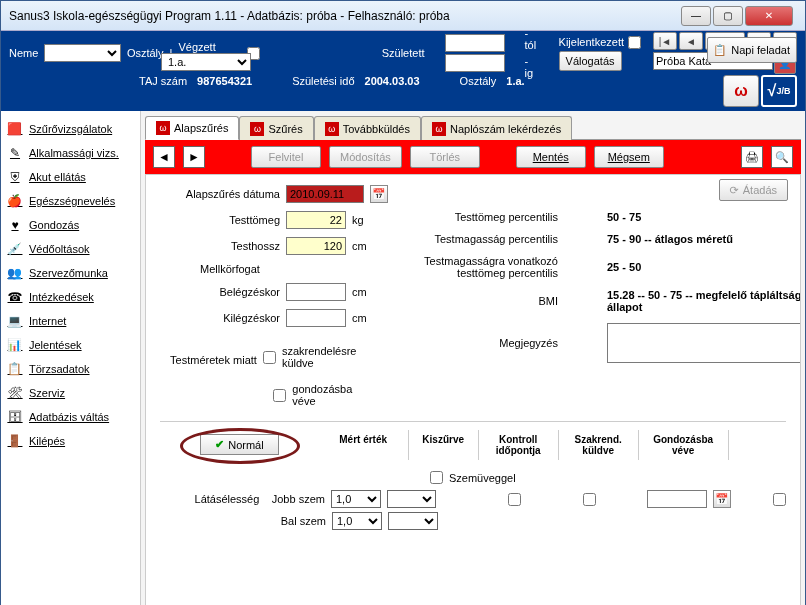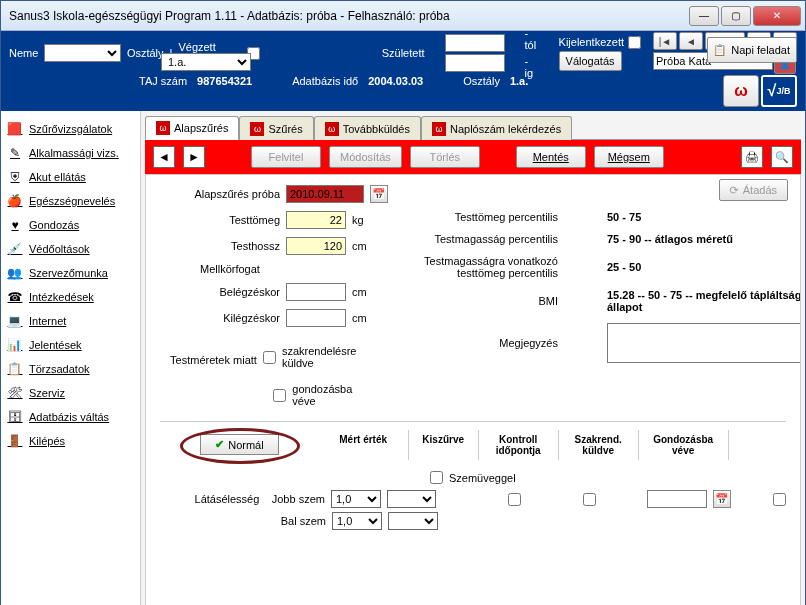--- a/index.html
+++ b/index.html
@@ -1,20 +1,20 @@
 <!DOCTYPE html>
 <html><head>
 <meta charset="utf-8">
 <style>
 * { box-sizing: border-box; margin: 0; padding: 0; font-family: Tahoma, sans-serif; font-size: 11px; }
 body { background: #d4d0c8; width: 806px; height: 605px; overflow: hidden; }
 
 
 .window { border: 1px solid #365a8c; background: #fff; width: 806px; height: 605px; position: relative; }
-.titlebar { height: 30px; background: linear-gradient(to bottom, #ebf3fb, #d5e5f7); display: flex; align-items: center; padding: 0 4px 0 8px; border-bottom: 1px solid #aac; }
+.titlebar { height: 30px; background: linear-gradient(to bottom, #ebf3fb, #d5e5f7); display: flex; align-items: center; padding: 0 12px 0 8px; border-bottom: 1px solid #aac; }
 .titlebar-text { flex: 1; color: #000; font-size: 12px; }
 .win-controls { display: flex; gap: 2px; }
 .win-btn { width: 30px; height: 20px; border: 1px solid #8a8a8a; background: linear-gradient(to bottom,#f5f5f5,#dcdcdc); border-radius: 3px; display:flex; align-items:center; justify-content:center; font-size:10px; cursor:pointer; }
 .win-btn.close { background: linear-gradient(to bottom,#e57373,#cc3333); color:#fff; width:48px; }
 
 
 .topnav { background: #003a8c; height: 80px; padding: 6px 8px 2px 8px; color:#fff; position: relative; }
 .topnav .row1 { display:flex; align-items:center; gap:6px; height:32px; }
 .topnav label { font-size:11px; color:#fff; }
 .sel, .inp { background:#fff; border:1px solid #7a7a7a; height:18px; font-size:11px; padding:0 2px; }
@@ -154,21 +154,21 @@
 
       <div class="napif" style="position:absolute;right:8px;top:6px">
         <span>📋</span>
         <span>Napi feladat</span>
       </div>
     </div>
 
     <div class="row2">
       <span>TAJ szám</span>
       <b>987654321</b>
-      <span style="margin-left:30px">Adatbázis idő</span>
+      <span style="margin-left:30px">Születési idő</span>
       <b>2004.03.03</b>
       <span style="margin-left:30px">Osztály</span>
       <b>1.a.</b>
     </div>
 
     <div class="corner-btn">
       <div class="ib">ω</div>
       <div class="ib" style="background:#003a8c;color:#fff;border:2px solid #fff">√<sub style="font-size:9px">J/B</sub></div>
     </div>
   </div>
@@ -272,21 +272,21 @@
 
       <div class="panel" style="position:relative">
         <div class="atadas">
           <button class="btn">
             <span>⟳</span>
             <span>Átadás</span>
           </button>
         </div>
 
         <div class="form-row">
-          <div class="flabel">Alapszűrés próba</div>
+          <div class="flabel">Alapszűrés dátuma</div>
           <input class="dateinp" value="2010.09.11" style="">
           <div class="cal-ic">📅</div>
         </div>
 
         <div class="two-col">
           <div class="col-left">
             <div class="form-row">
               <div class="flabel">Testtömeg</div>
               <input class="yinp" value="22" style="">
               <div class="unit">kg</div>

